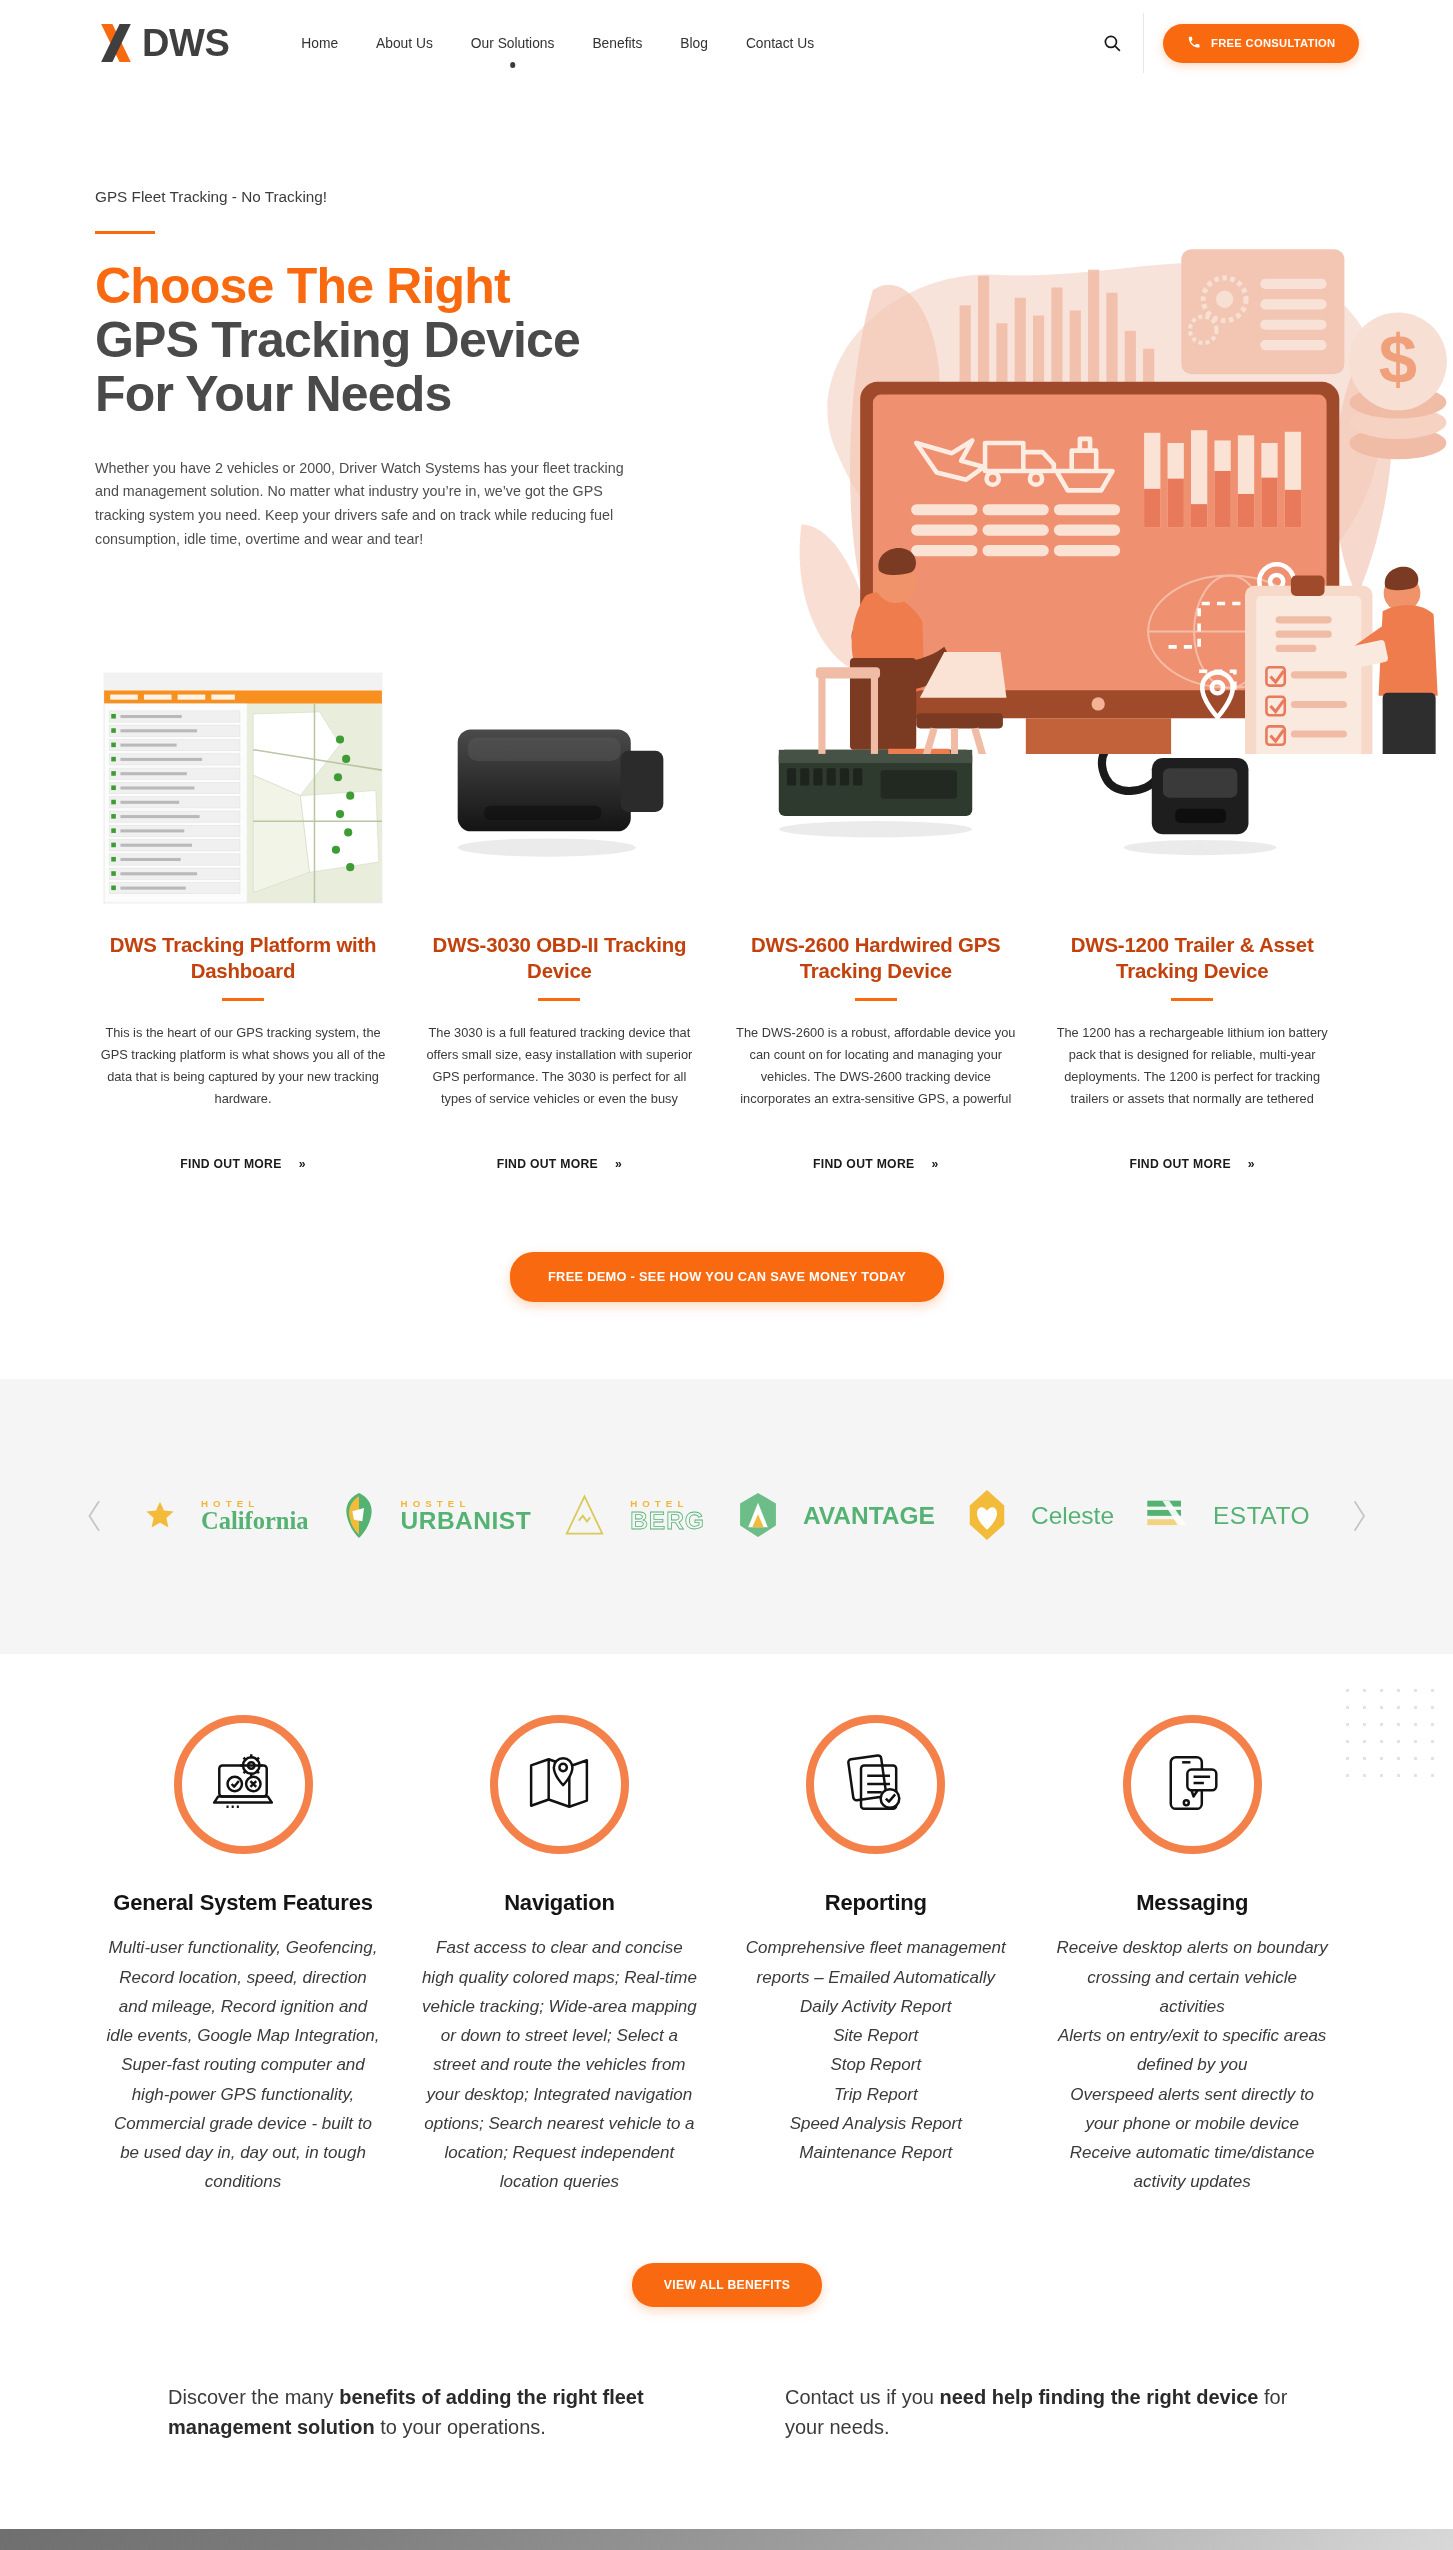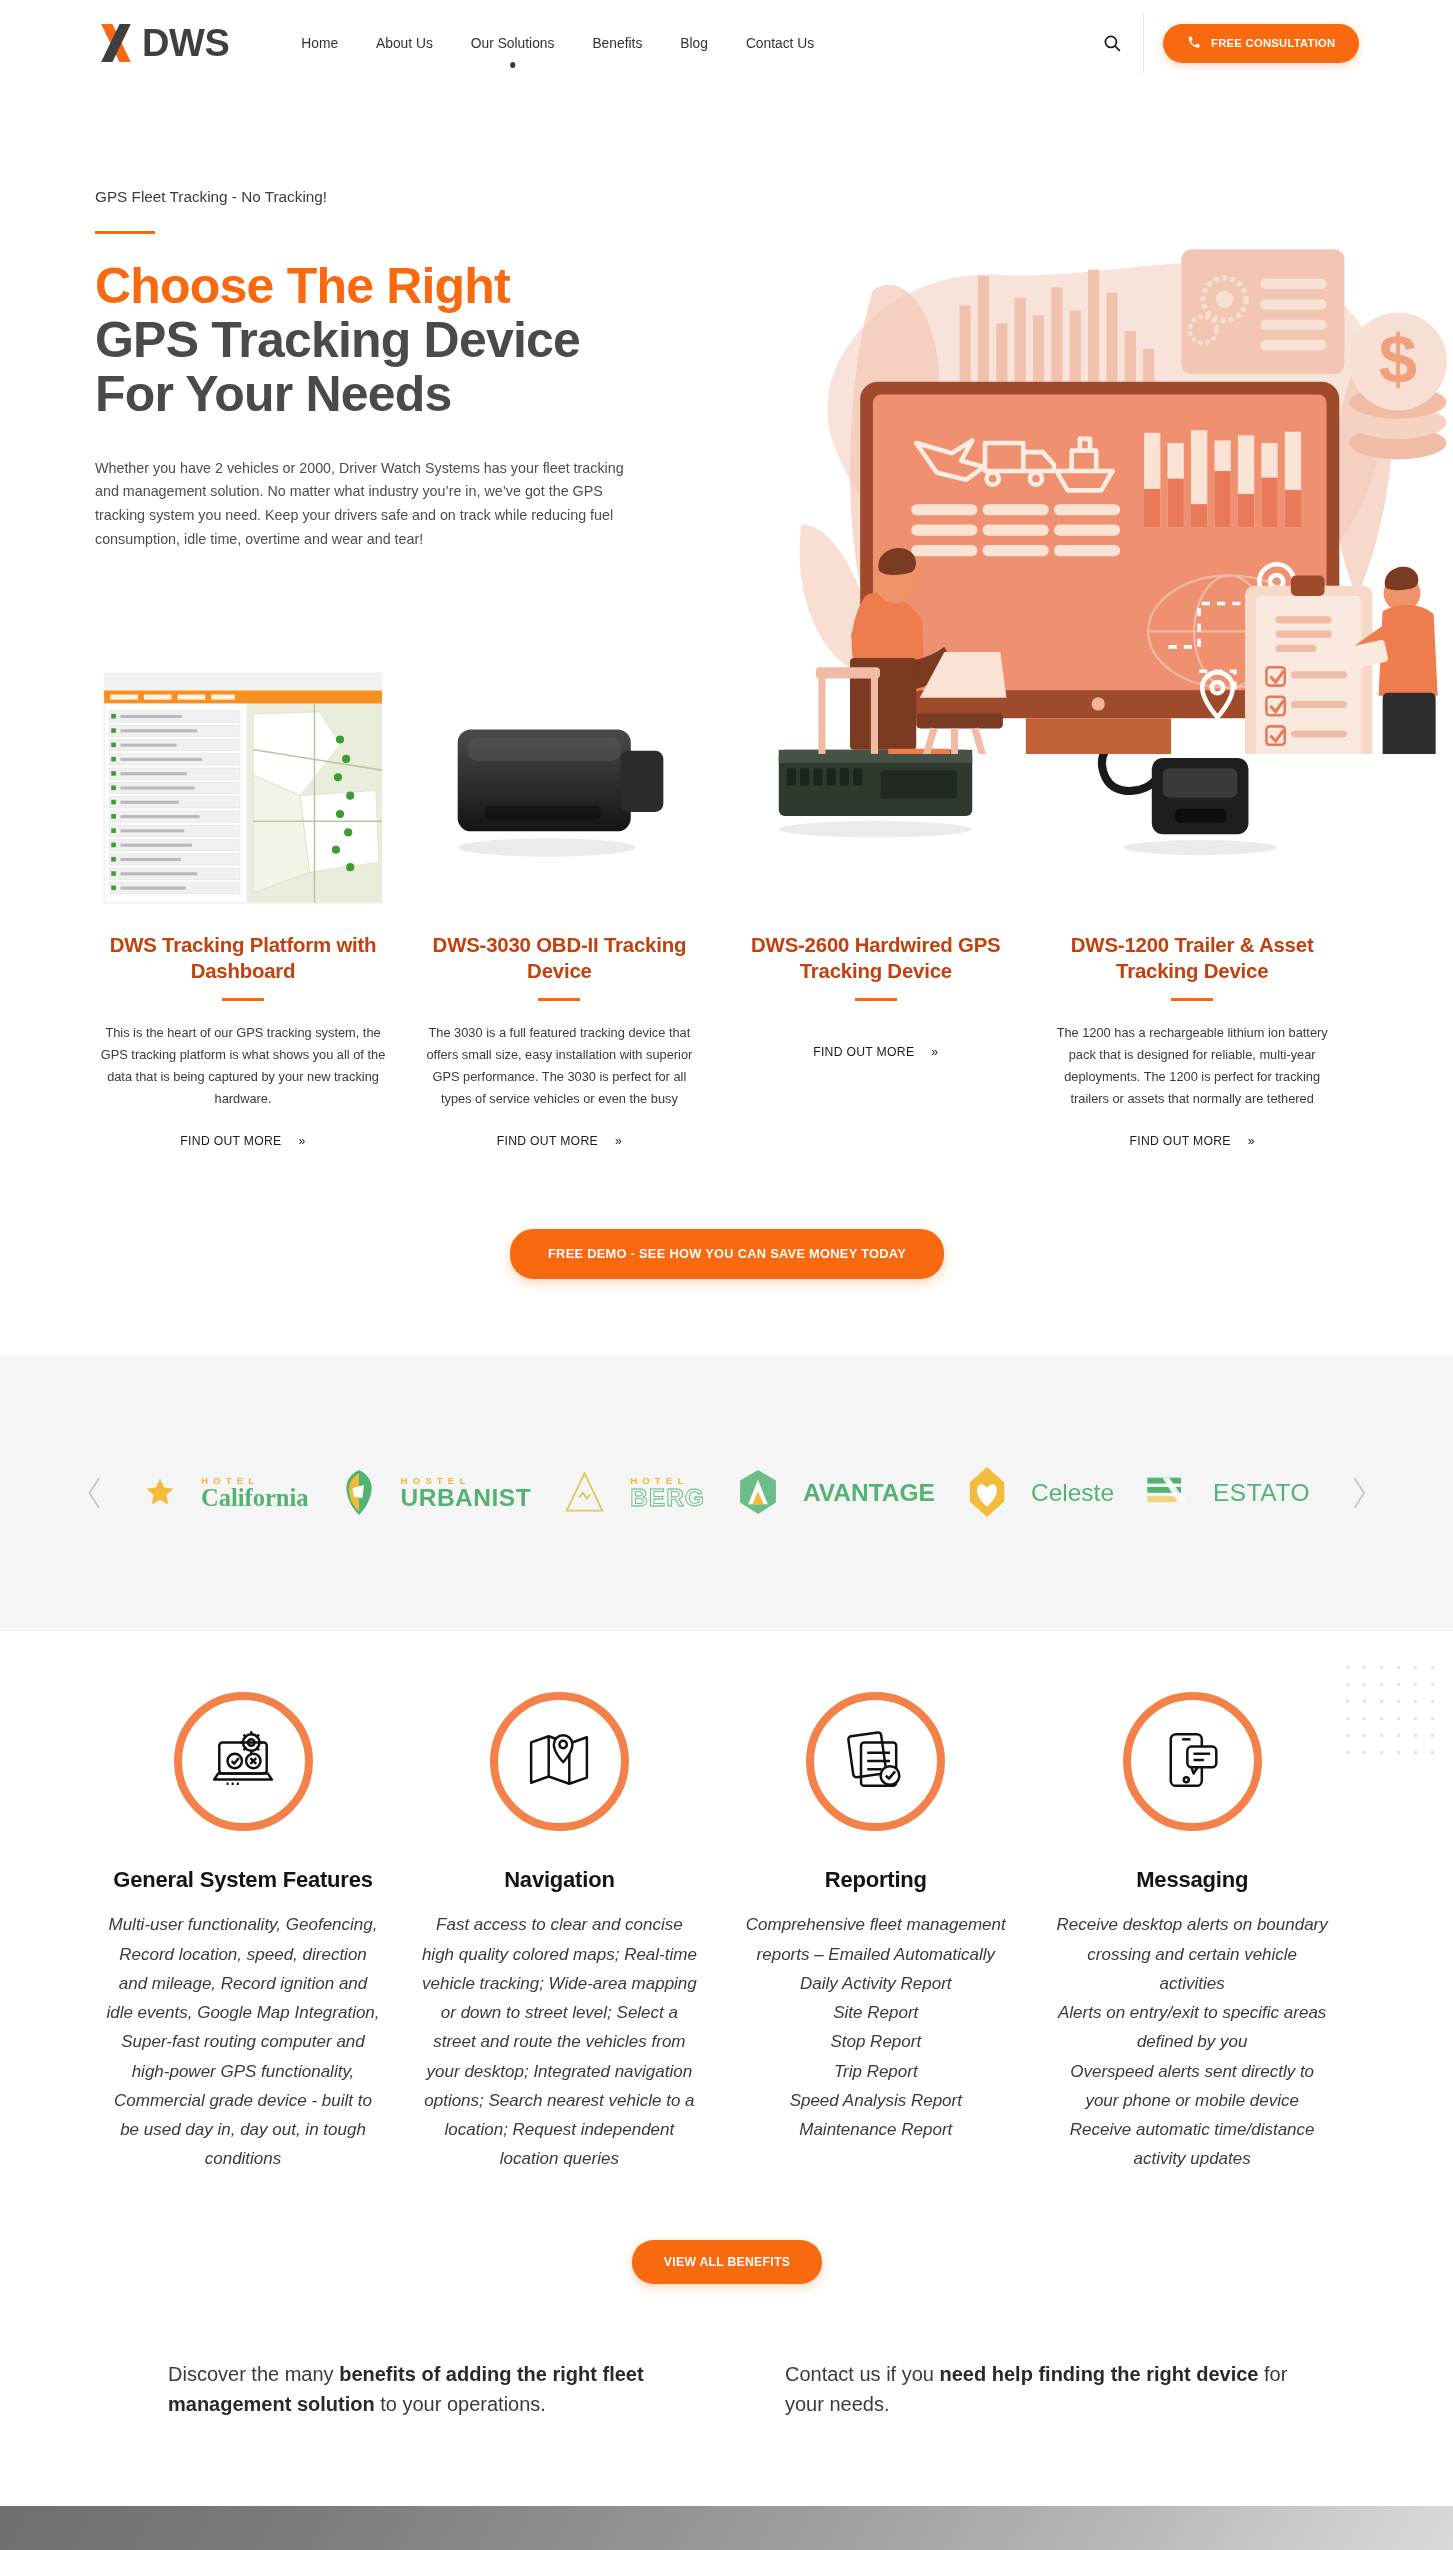--- a/index.html
+++ b/index.html
@@ -79,21 +79,21 @@
     height: 260px; display: flex; align-items: center; justify-content: center;
     margin-bottom: 15.3px;
   }
   .product-title {
     font-size: 20.4px; font-weight: 800; color: #c2410c; line-height: 1.24;
     letter-spacing: -0.2px; margin-bottom: 14.3px;
   }
   .product-rule { width: 42px; height: 3.1px; background: #f96a10; margin: 0 auto 20.4px auto; }
   .product-desc { font-size: 12.8px; line-height: 1.74; color: #3a3a3a; padding: 0 5.1px; }
   .find-out {
-    margin-top: 23px; font-size: 12.2px; font-weight: 400; color: #1a1a1a;
+    margin-top: 46px; font-size: 12.2px; font-weight: 700; color: #1a1a1a;
     letter-spacing: 0.3px; cursor: pointer; display: inline-flex; gap: 17px; align-items: center;
   }
 
   .demo-row { display: flex; justify-content: center; padding: 61px 0 77px 0; }
   .btn-demo {
     background: #f96a10; color: #fff; border: none; border-radius: 23.5px;
     padding: 17.3px 38px; font-size: 12.8px; font-weight: 800; letter-spacing: 0.3px;
     cursor: pointer; box-shadow: 0 4.1px 11.2px rgba(249,106,16,.28);
   }
 
@@ -497,20 +497,21 @@
               <rect x="144" y="126" width="18" height="34" rx="3"></rect>
             <rect x="170" y="126" width="18" height="34" rx="3"></rect>
               <rect x="196" y="126" width="18" height="34" rx="3"></rect>
           </g>
           <rect x="250" y="130" width="150" height="56" rx="6" fill="#222922"></rect>
           <ellipse cx="240" cy="246" rx="190" ry="16" fill="#000" opacity=".08"></ellipse>
         </svg>
       </div>
       <h3 class="product-title">DWS-2600 Hardwired GPS Tracking Device</h3>
       <div class="product-rule"></div>
+      <p class="product-desc">The DWS-2600 is a robust, affordable device you can count on for locating and managing your vehicles. The DWS-2600 tracking device incorporates an extra-sensitive GPS, a powerful</p>
       <div class="find-out">
         <span>FIND OUT MORE</span>
         <span>»</span>
       </div>
     </div>
 
     <div class="product">
       <div class="product-img">
         <svg width="235" height="173" viewBox="0 0 460 340">
           <path d="M110 70 C60 70 40 110 60 150 C78 186 140 180 160 150" fill="none" stroke="#1a1a1a" stroke-width="16"></path>

